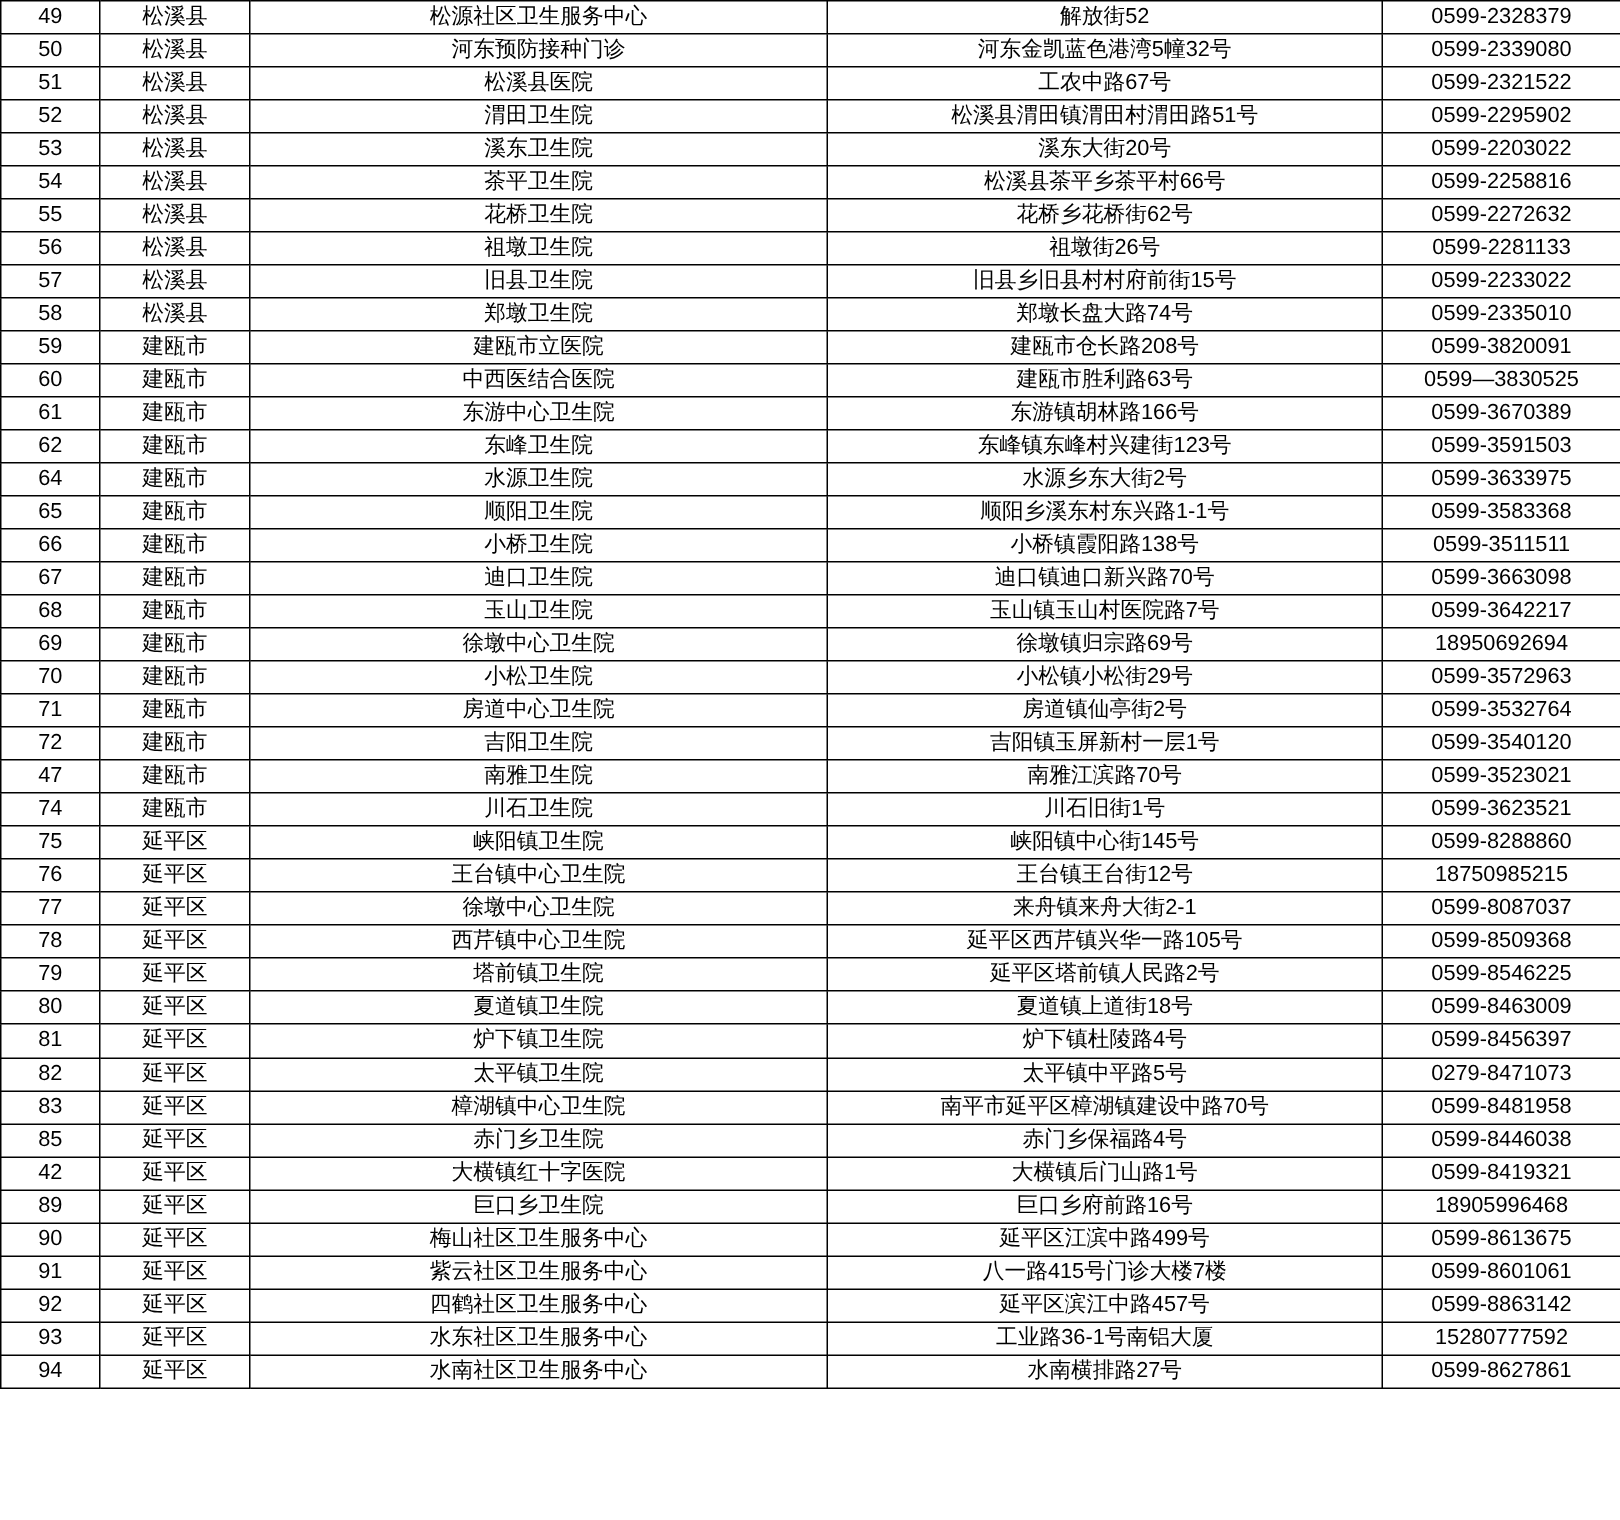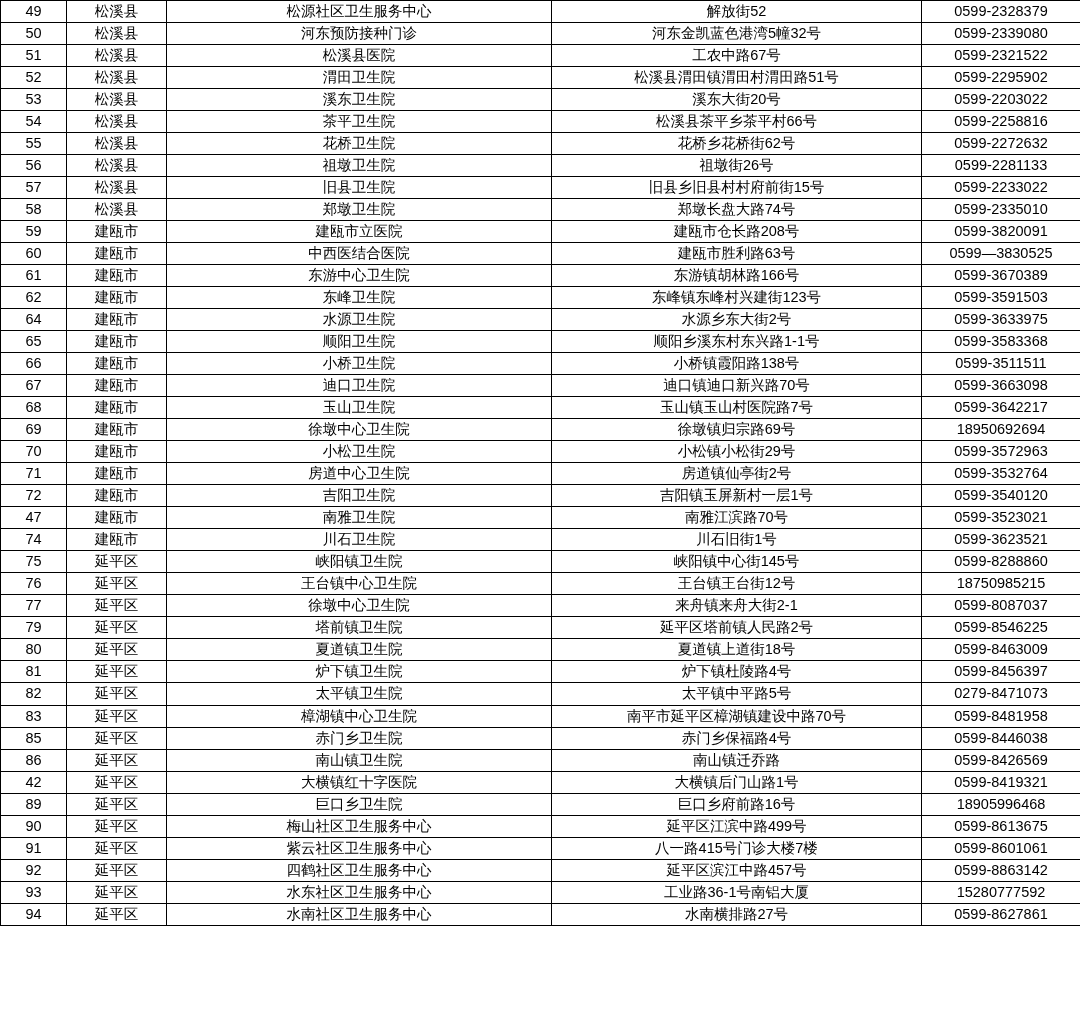--- a/index.html
+++ b/index.html
@@ -248,20 +248,27 @@
           <td class="cell-phone">18750985215</td>
         </tr>
         <tr>
           <td class="cell-index">77</td>
           <td class="cell-region">延平区</td>
           <td class="cell-name">徐墩中心卫生院</td>
           <td class="cell-address">来舟镇来舟大街2-1</td>
           <td class="cell-phone">0599-8087037</td>
         </tr>
         <tr>
+          <td class="cell-index">78</td>
+          <td class="cell-region">延平区</td>
+          <td class="cell-name">西芹镇中心卫生院</td>
+          <td class="cell-address">延平区西芹镇兴华一路105号</td>
+          <td class="cell-phone">0599-8509368</td>
+        </tr>
+        <tr>
           <td class="cell-index">79</td>
           <td class="cell-region">延平区</td>
           <td class="cell-name">塔前镇卫生院</td>
           <td class="cell-address">延平区塔前镇人民路2号</td>
           <td class="cell-phone">0599-8546225</td>
         </tr>
         <tr>
           <td class="cell-index">80</td>
           <td class="cell-region">延平区</td>
           <td class="cell-name">夏道镇卫生院</td>
@@ -288,27 +295,20 @@
           <td class="cell-name">樟湖镇中心卫生院</td>
           <td class="cell-address">南平市延平区樟湖镇建设中路70号</td>
           <td class="cell-phone">0599-8481958</td>
         </tr>
         <tr>
           <td class="cell-index">85</td>
           <td class="cell-region">延平区</td>
           <td class="cell-name">赤门乡卫生院</td>
           <td class="cell-address">赤门乡保福路4号</td>
           <td class="cell-phone">0599-8446038</td>
-        </tr>
-        <tr>
-          <td class="cell-index">86</td>
-          <td class="cell-region">延平区</td>
-          <td class="cell-name">南山镇卫生院</td>
-          <td class="cell-address">南山镇迁乔路</td>
-          <td class="cell-phone">0599-8426569</td>
         </tr>
         <tr>
           <td class="cell-index">42</td>
           <td class="cell-region">延平区</td>
           <td class="cell-name">大横镇红十字医院</td>
           <td class="cell-address">大横镇后门山路1号</td>
           <td class="cell-phone">0599-8419321</td>
         </tr>
         <tr>
           <td class="cell-index">89</td>

